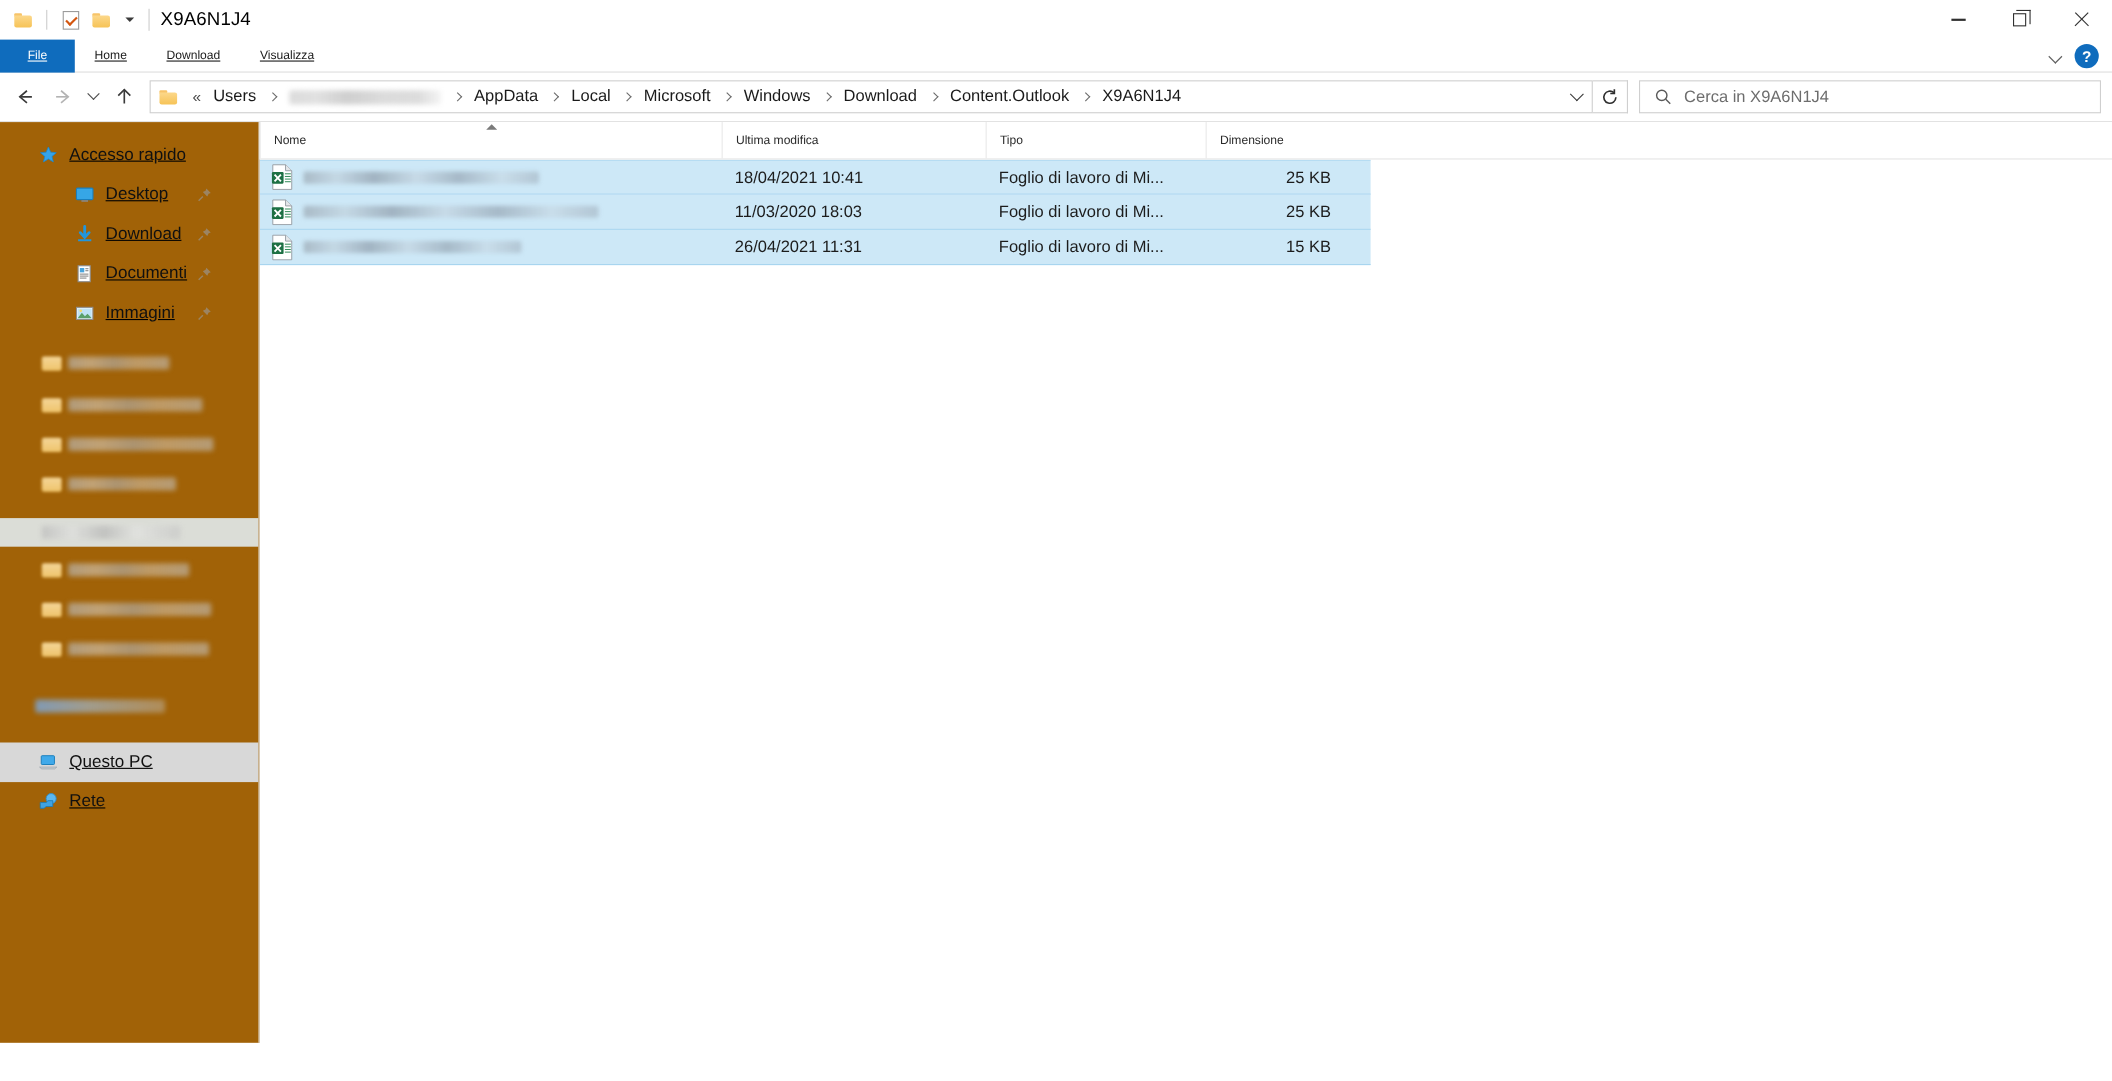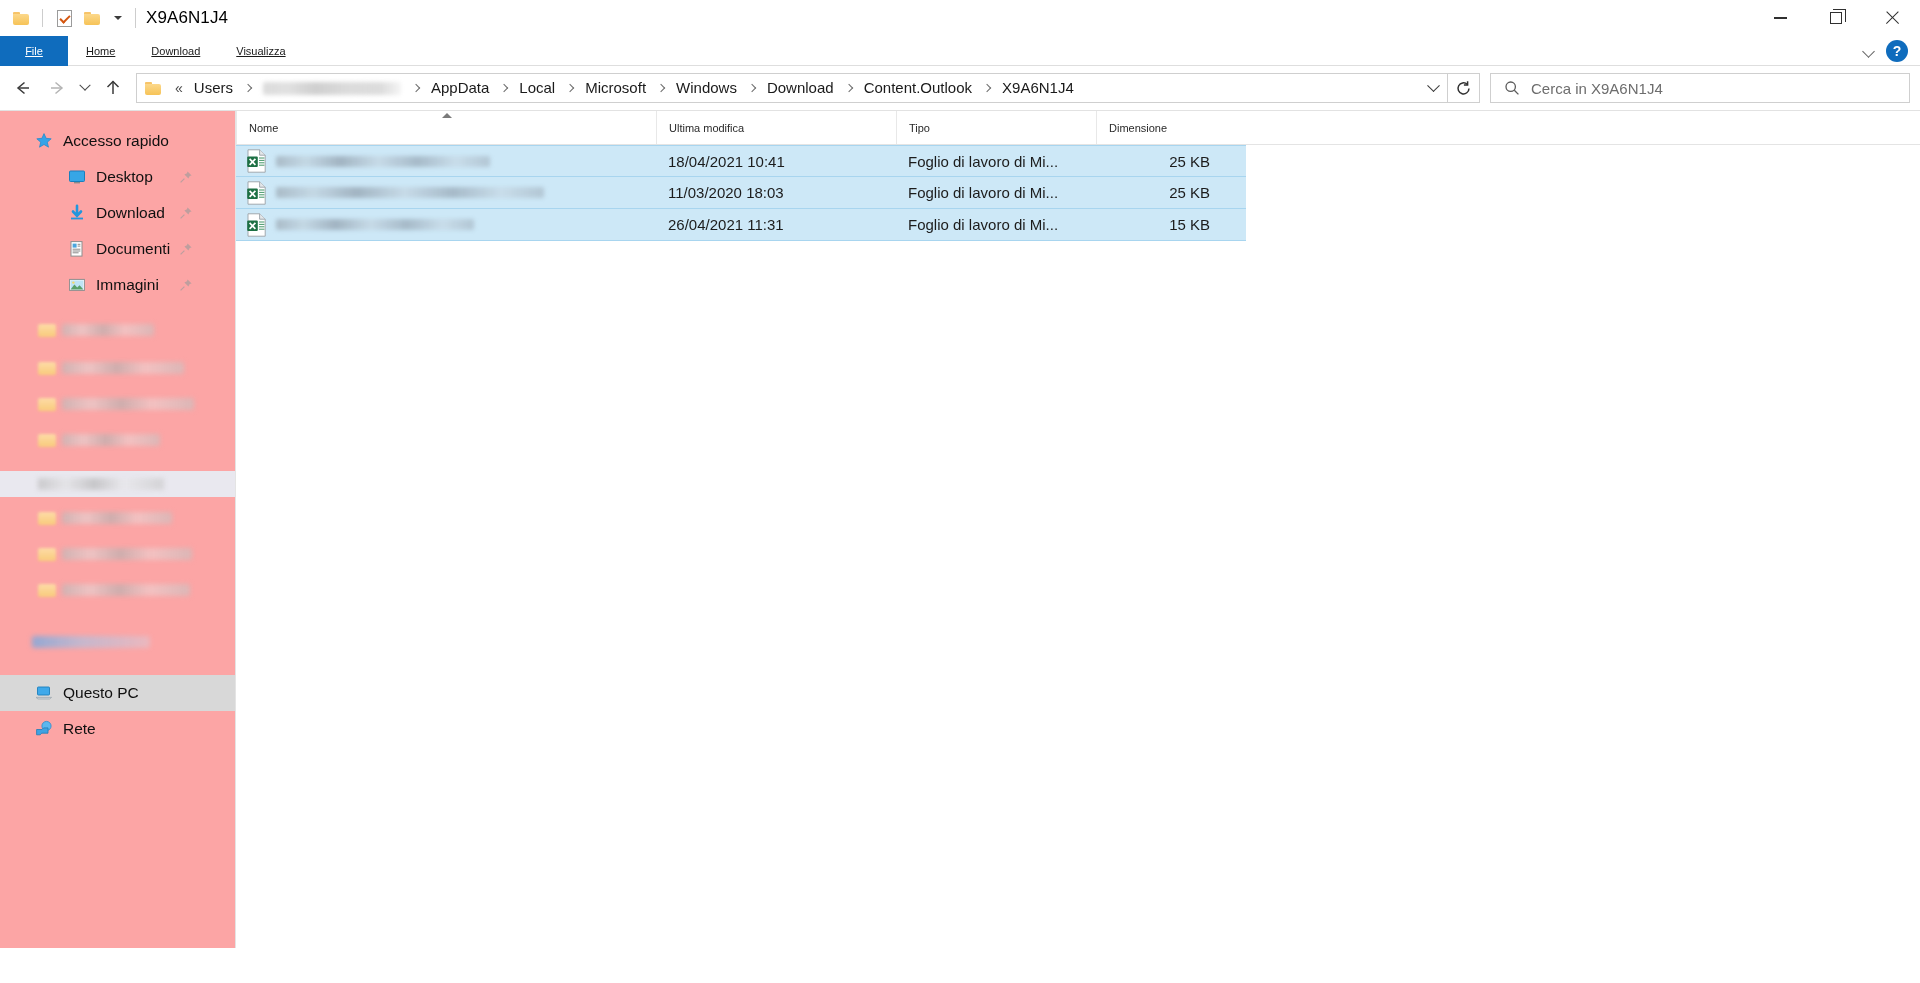--- a/index.html
+++ b/index.html
@@ -417,25 +417,26 @@
     flex: 1 1 auto;
     display: flex;
     min-height: 0;
     border-top: 1px solid #e2e2e2;
   }
 
   
   .sidebar {
     width: 236px;
     flex: 0 0 236px;
-    background: #fca5a5;
+    background: #a16207;
     border-right: 1px solid #e4e4e4;
     padding-top: 12px;
     overflow: hidden;
     position: relative;
+    text-decoration: underline;
   }
 
   .nav-item {
     height: 36px;
     display: flex;
     align-items: center;
     padding-left: 34px;
     padding-right: 10px;
     position: relative;
     white-space: nowrap;

